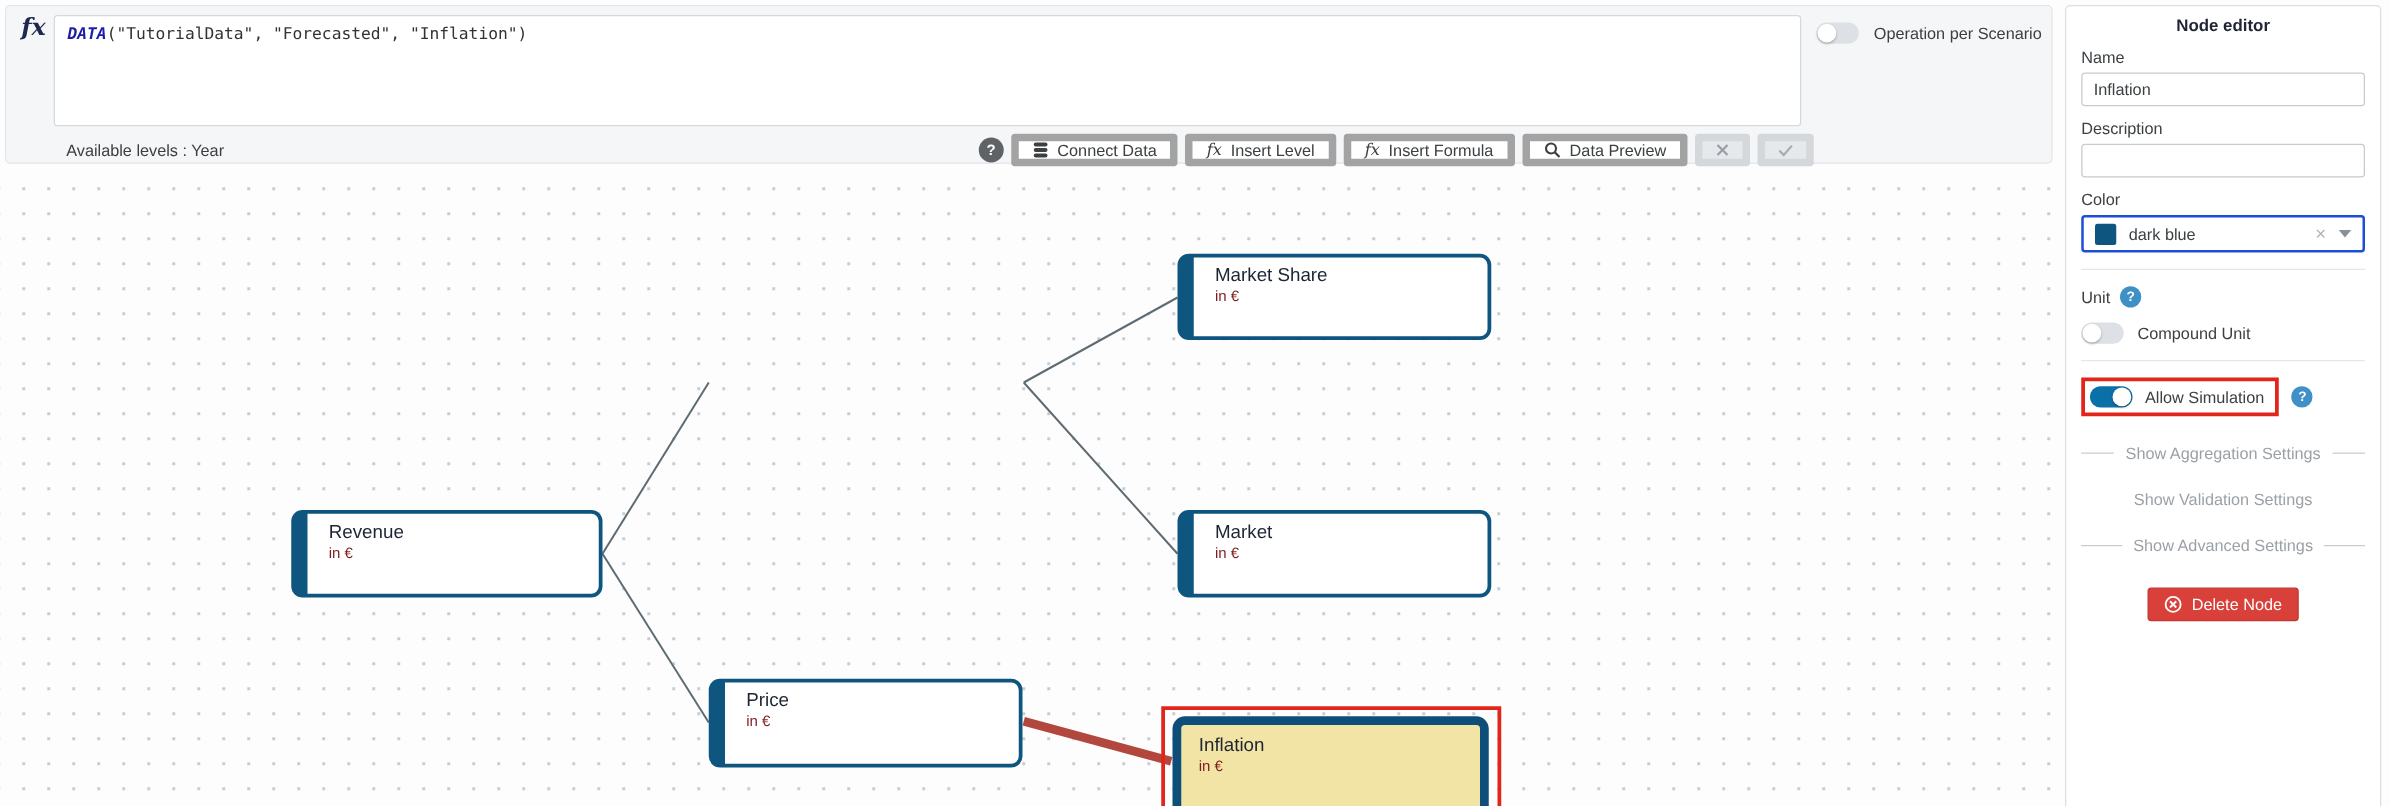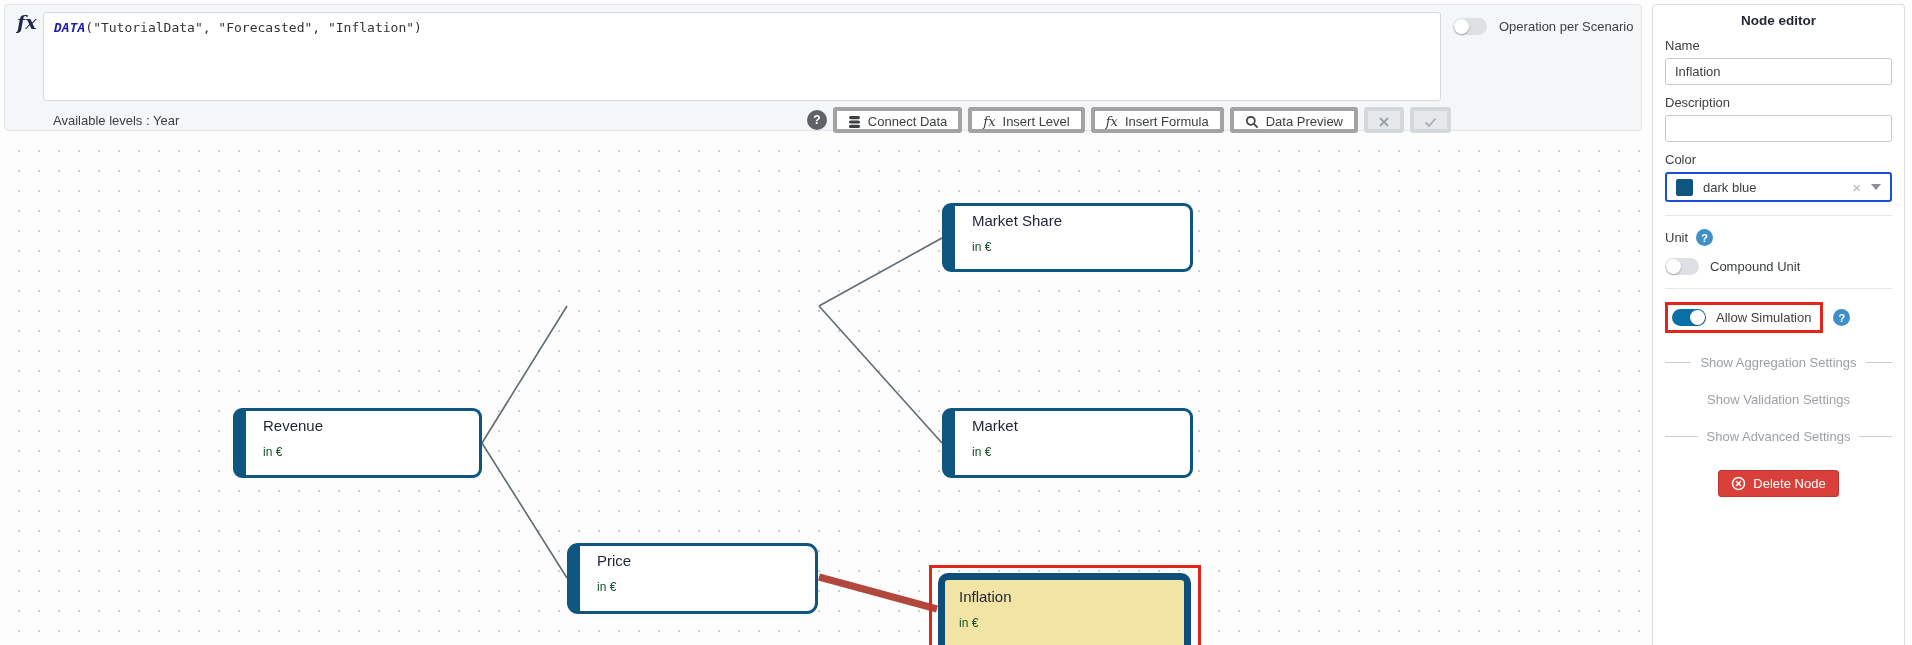--- a/index.html
+++ b/index.html
@@ -14,22 +14,22 @@
   .formula-box { position:absolute; left:38px; top:7px; width:1398px; height:89px;
     background:#fff; border:1px solid #d5d9dd; border-radius:3px; padding:6px 10px;
     font-family:"DejaVu Sans Mono", monospace; font-size:13px; line-height:1.35; cursor:text; }
   .formula-fn { color:#1d1da8; font-weight:bold; font-style:italic; }
   .formula-args { color:#333; }
   .ops-toggle-row { position:absolute; left:1448px; top:13px; display:flex; align-items:center; gap:12px; }
   .bottom-row { position:absolute; left:48px; top:102px; width:1398px; display:flex;
     justify-content:space-between; align-items:center; }
   .avail-levels { font-size:13px; color:#3c4043; }
   .toolbar { display:flex; align-items:center; gap:6px; }
-  .tb-btn { display:inline-flex; align-items:flex-end; gap:7px; height:26px; padding:0 11px;
-    background:#fff; border:4px solid #a3a3a3; border-radius:3px; font-size:13px; color:#3c4043;
+  .tb-btn { display:inline-flex; align-items:center; gap:7px; height:26px; padding:0 11px;
+    background:#fff; border:6px solid #a3a3a3; border-radius:3px; font-size:13px; color:#3c4043;
     cursor:pointer; white-space:nowrap; }
   .tb-btn.disabled { background:#e6e9ec; border-color:#d4d8db; color:#9aa0a6; padding:0 9px; }
   .fx-mini { font-family:"DejaVu Serif", serif; font-style:italic; font-size:13px; color:#3c4043; }
   .help-dark { width:20px; height:20px; border-radius:50%; background:#5f6368; color:#fff;
     font-size:12px; font-weight:bold; display:inline-flex; align-items:center; justify-content:center; cursor:pointer; }
   .help-blue { width:17px; height:17px; border-radius:50%; background:#4090c8; color:#fff;
     font-size:11px; font-weight:bold; display:inline-flex; align-items:center; justify-content:center; cursor:pointer; }
 
   
   .toggle { width:34px; height:17px; border-radius:9px; background:#dde1e5; position:relative;
@@ -43,21 +43,21 @@
   
   .canvas { position:absolute; left:0; top:136px; width:1648px; height:509px; overflow:hidden;
     background-image:radial-gradient(#c9cdd2 1.2px, transparent 1.4px);
     background-size:20px 20px; background-position:9px 5px; }
   .edges { position:absolute; left:0; top:0; width:1648px; height:509px; }
   .edge { stroke:#5f6b73; stroke-width:1.6; }
   .edge.red { stroke:#b2473e; stroke-width:7; }
   .node { position:absolute; background:#fff; border:3px solid #0e567f; border-left-width:13px;
     border-radius:9px; padding:6px 8px 0 17px; cursor:pointer; }
   .node .node-title { font-size:15px; color:#1d2433; }
-  .node .node-unit { font-size:12px; color:#14532d; margin-top:11px; }
+  .node .node-unit { font-size:12px; color:#7f1d1d; margin-top:1px; }
   .node.selected { background:#f2e4a4; border:7px solid #0d4f78; border-radius:10px; padding:8px 8px 0 14px; }
   .node-annotation { position:absolute; border:3px solid #e1251b; pointer-events:none; }
 
   
   .panel { position:absolute; left:1652px; top:4px; width:253px; height:700px; background:#fff;
     border:1px solid #dadee2; border-radius:4px; padding:8px 12px; }
   .panel-title { text-align:center; font-size:13.5px; font-weight:bold; color:#1f2533; margin-bottom:8px; }
   .fld-label { font-size:13px; color:#3c4043; margin:10px 0 5px; display:flex; align-items:center; gap:8px; }
   .txt-input { width:100%; height:27px; border:1px solid #c6cbd0; border-radius:3px; padding:0 9px;
     font-size:13px; color:#3c4043; background:#fff; font-family:"Liberation Sans", sans-serif; }
@@ -147,21 +147,21 @@
       <div class="node-unit">in €</div>
     </div>
     <div class="node" style="left: 942px; top: 67px; width: 251px; height: 69px;">
       <div class="node-title">Market Share</div>
       <div class="node-unit">in €</div>
     </div>
     <div class="node" style="left: 942px; top: 272px; width: 251px; height: 70px;">
       <div class="node-title">Market</div>
       <div class="node-unit">in €</div>
     </div>
-    <div class="node" style="left: 567px; top: 407px; width: 251px; height: 71px; border-radius: 11px;">
+    <div class="node" style="left: 567px; top: 407px; width: 251px; height: 71px;">
       <div class="node-title">Price</div>
       <div class="node-unit">in €</div>
     </div>
     <div class="node selected" style="left: 938px; top: 437px; width: 253px; height: 82px;">
       <div class="node-title">Inflation</div>
       <div class="node-unit">in €</div>
     </div>
     <div class="node-annotation" style="left: 929px; top: 429px; width: 272px; height: 100px;"></div>
   </div>
 

